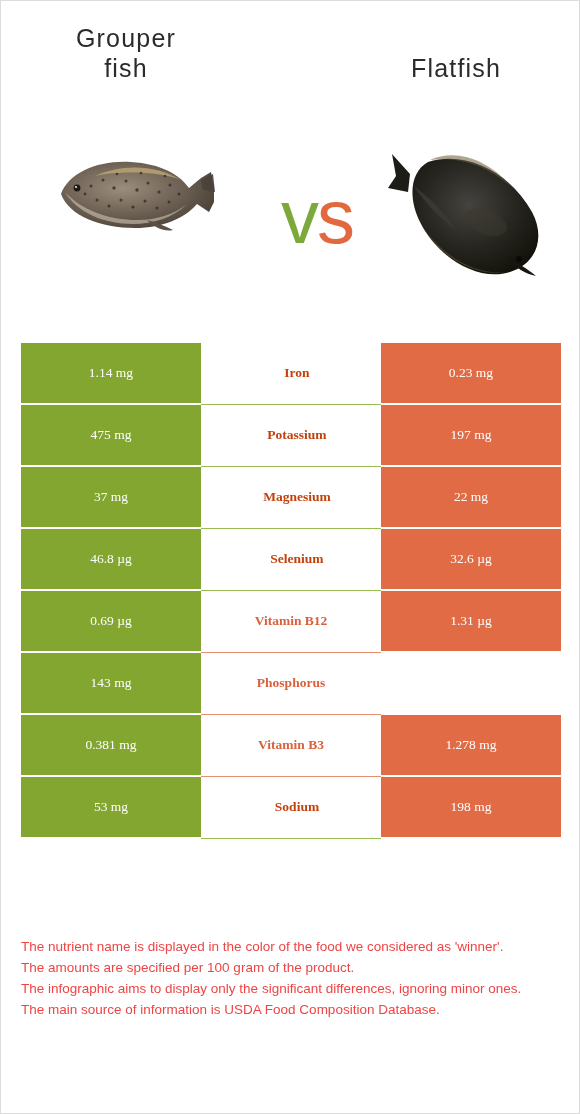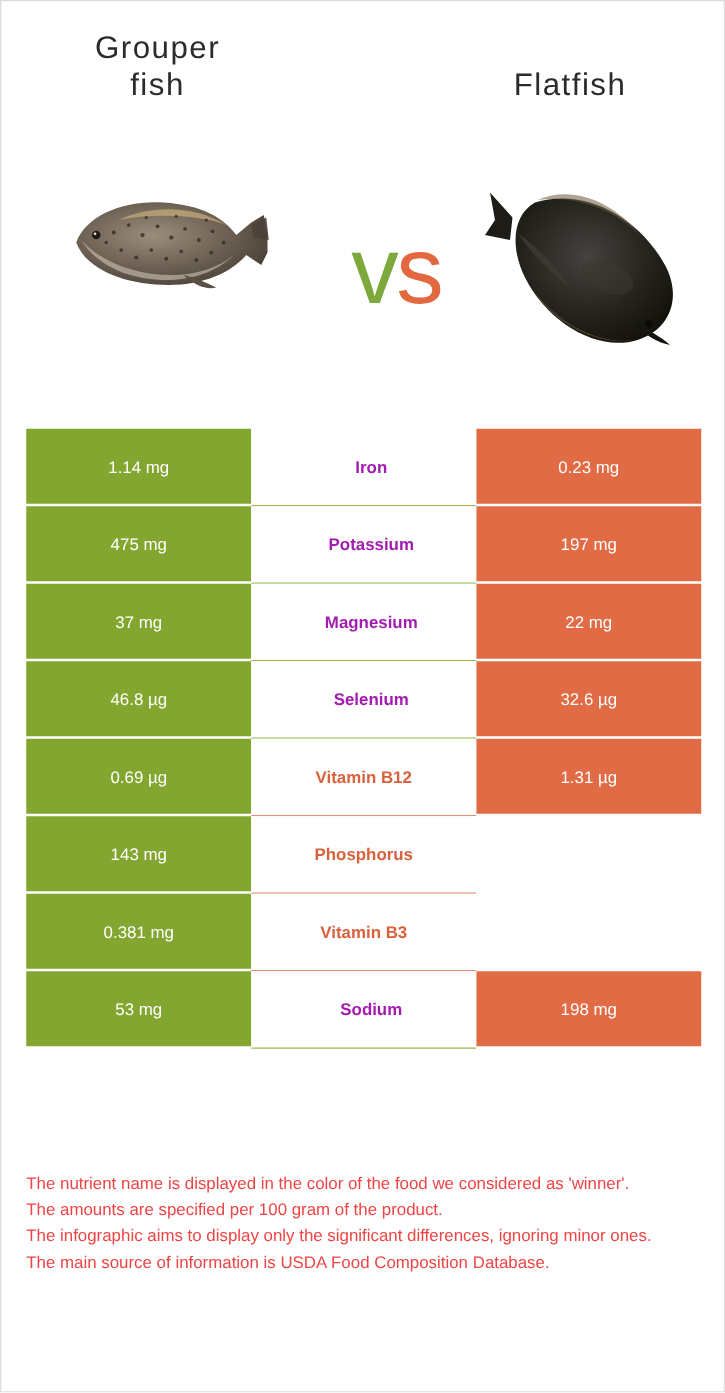--- a/index.html
+++ b/index.html
@@ -82,20 +82,21 @@
   }
   .vs .v { color: #7CA83C; }
   .vs .s { color: #E2683F; }
 
   
   .table {
     position: absolute;
     left: 20px;
     top: 342px;
     width: 540px;
+    font-family: Liberation Serif, serif;
   }
   .row {
     position: relative;
     display: flex;
     height: 60px;
     margin-bottom: 2px;
   }
   .cell-left, .cell-right {
     width: 180px;
     display: flex;
@@ -119,21 +120,21 @@
   }
   .row .cell-mid { position: relative; }
   .row .cell-mid::after {
     content: "";
     position: absolute;
     left: 0;
     right: 0;
     bottom: -2px;
     height: 1px;
   }
-  .row.win-left .cell-mid { color: #a21caf; padding-left: 12px; }
+  .row.win-left .cell-mid { color: #c2410c; padding-left: 12px; }
   .row.win-right .cell-mid { color: #D9613C; }
   .row.win-left .cell-mid::after { background: #9CBB52; }
   .row.win-right .cell-mid::after { background: #E29070; }
   .row:last-child .cell-mid::after { background: #9CBB52; }
 
   
   .footer {
     position: absolute;
     left: 20px;
     top: 935px;
@@ -241,20 +242,21 @@
         <div class="cell-mid">Vitamin B12</div>
         <div class="cell-right">1.31 µg</div>
       </div>
       <div class="row win-right">
         <div class="cell-left">143 mg</div>
         <div class="cell-mid">Phosphorus</div>
       </div>
       <div class="row win-right">
         <div class="cell-left">0.381 mg</div>
         <div class="cell-mid">Vitamin B3</div>
+        <div class="cell-right">1.278 mg</div>
       </div>
       <div class="row win-left">
         <div class="cell-left">53 mg</div>
         <div class="cell-mid">Sodium</div>
         <div class="cell-right">198 mg</div>
       </div>
     </div>
 
   <div class="footer">The nutrient name is displayed in the color of the food we considered as 'winner'.
 The amounts are specified per 100 gram of the product.

